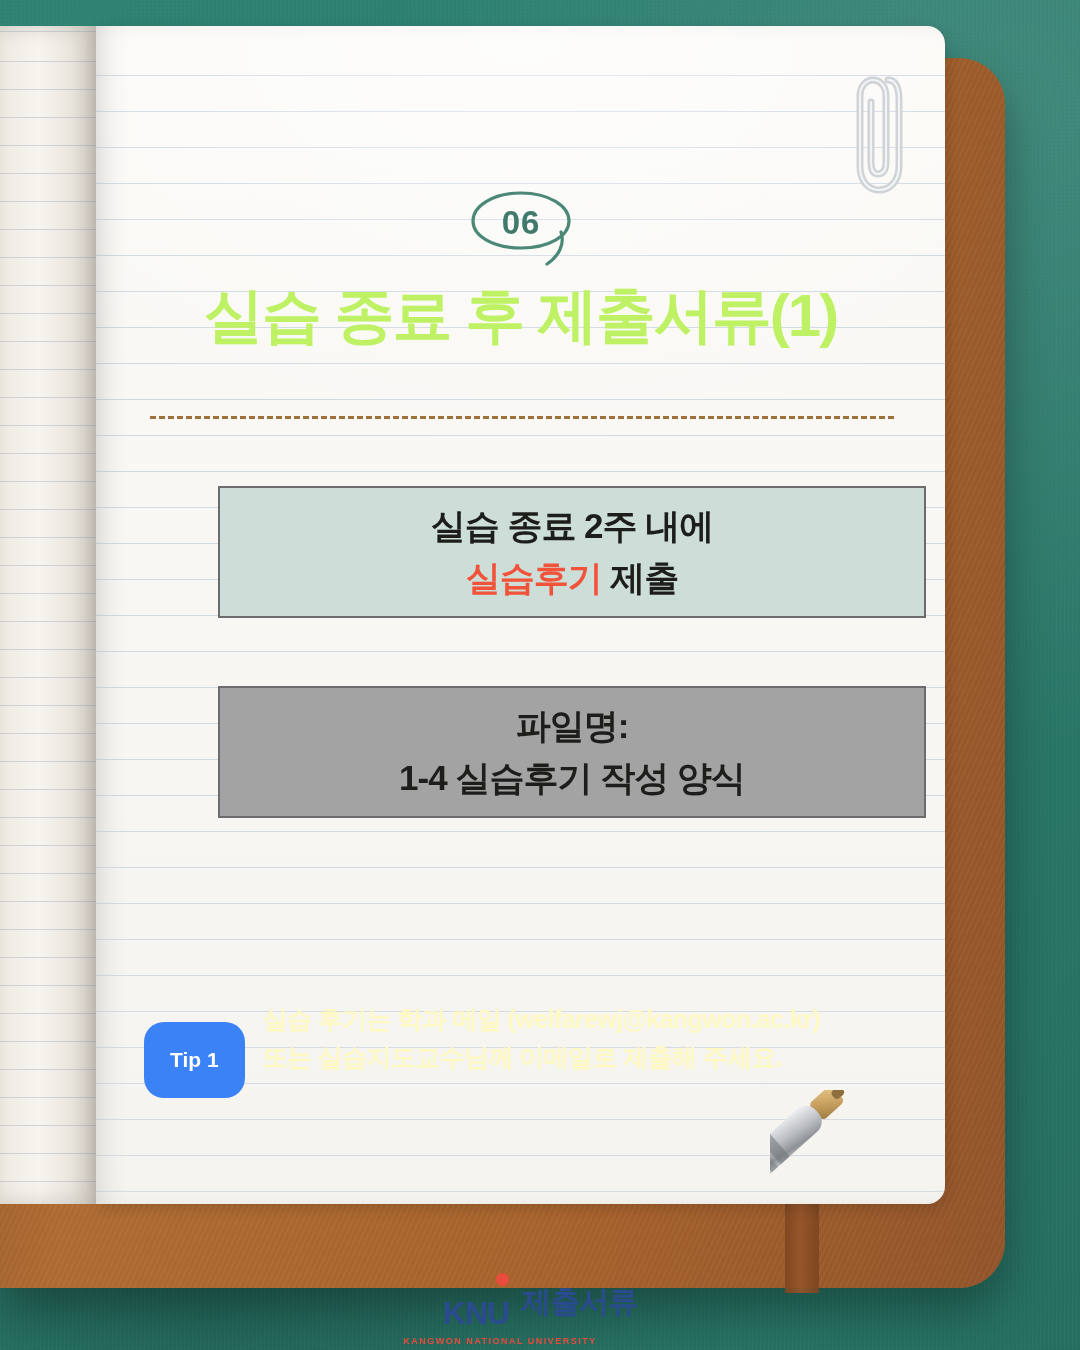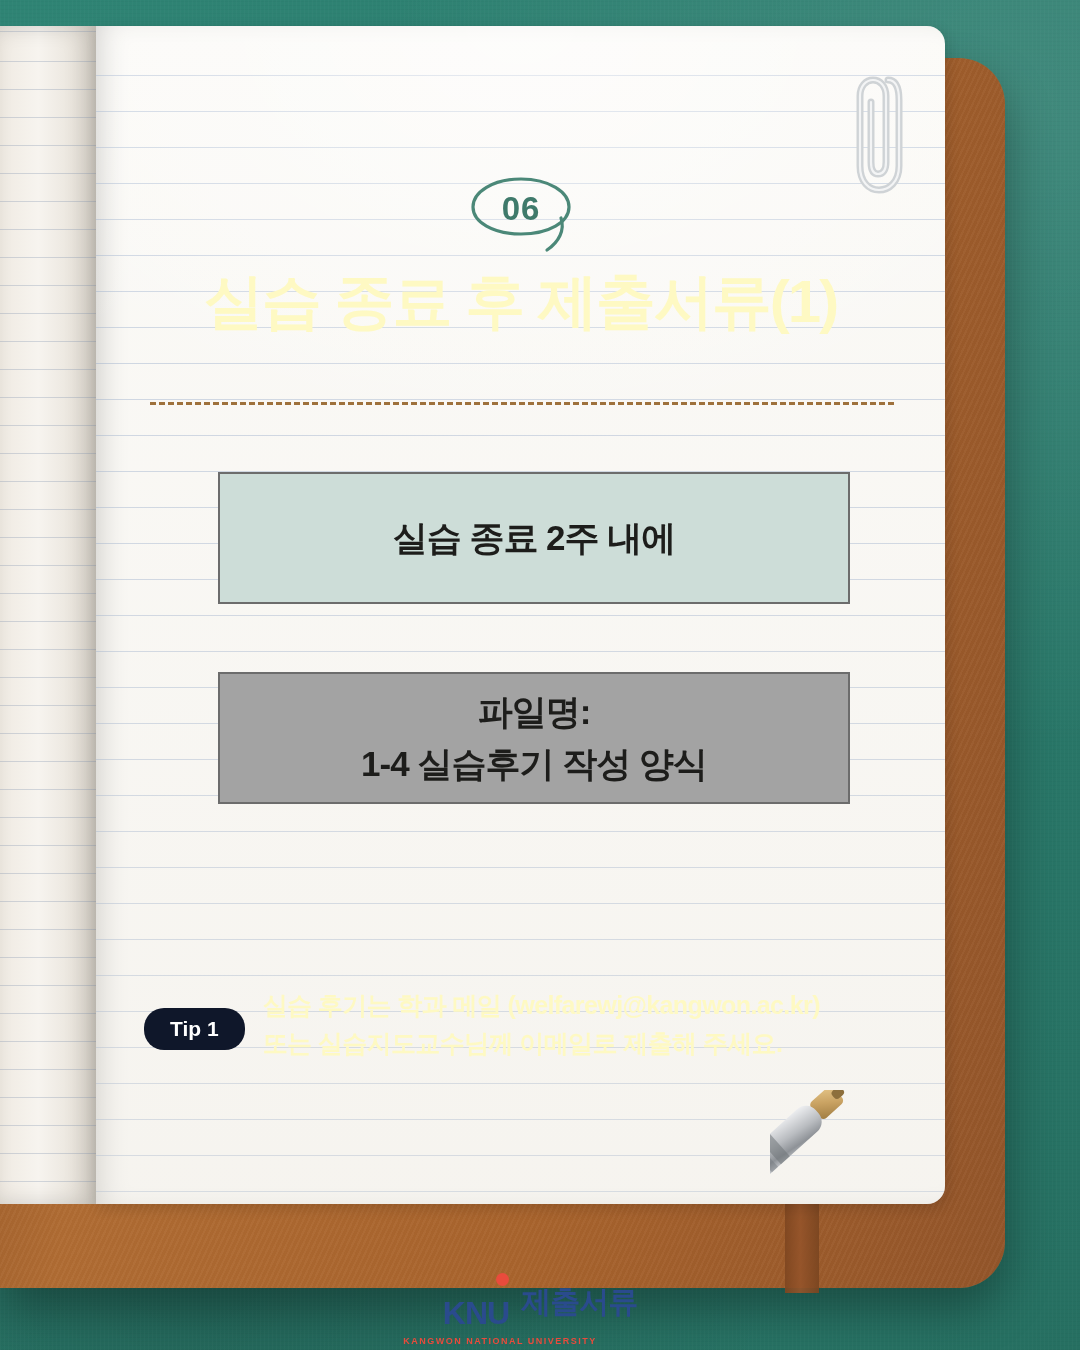--- a/index.html
+++ b/index.html
@@ -115,21 +115,21 @@
     left: 855px;
     top: 62px;
     width: 48px;
     height: 136px;
   }
 
   
   .content {
     position: absolute;
     left: 96px;
-    top: 24px;
+    top: 38px;
     width: 849px;
     height: 1178px;
   }
 
   .number-badge {
     position: absolute;
     left: 365px;
     top: 150px;
     width: 120px;
     height: 82px;
@@ -149,38 +149,38 @@
   }
 
   .title {
     position: absolute;
     left: 0;
     top: 238px;
     width: 849px;
     text-align: center;
     font-size: 60px;
     font-weight: bold;
-    color: #fef9c3;
+    color: #bef264;
     letter-spacing: -2px;
   }
 
   .divider {
     position: absolute;
     left: 54px;
     top: 378px;
     width: 744px;
     height: 0;
     border-top: 3px dashed #9a6a33;
     opacity: .95;
   }
 
   .box {
     position: absolute;
     left: 122px;
-    width: 632px;
+    width: 708px;
     box-sizing: border-box;
     border: 2px solid #6c6c6c;
     text-align: center;
     font-weight: bold;
     color: #1d1d1b;
     display: flex;
     flex-direction: column;
     align-items: center;
     justify-content: center;
   }
@@ -207,26 +207,26 @@
     position: absolute;
     left: 48px;
     top: 962px;
     width: 790px;
     display: flex;
     align-items: flex-start;
     gap: 18px;
   }
   .tip-badge {
     margin-top: 22px;
-    background: #0f172a;
+    background: #3b82f6;
     color: #ffffff;
     font-size: 21px;
     font-weight: bold;
     border-radius: 20px;
-    padding: 9px 26px;
+    padding: 26px 26px;
     white-space: nowrap;
   }
   .tip-text {
     font-size: 25px;
     line-height: 38px;
     color: #fef9c3;
     letter-spacing: -0.6px;
     font-weight: bold;
   }
 
@@ -323,20 +323,21 @@
     </svg>
     <div class="num">06</div>
   </div>
 
   <div class="title">실습 종료 후 제출서류(1)</div>
 
   <div class="divider"></div>
 
   <div class="box box-1">
     <div class="box-line">실습 종료 2주 내에</div>
+    <div class="box-line"><span class="hl">실습후기</span><span> 제출</span></div>
   </div>
 
   <div class="box box-2">
     <div class="box-line">파일명:</div>
     <div class="box-line">1-4 실습후기 작성 양식</div>
   </div>
 
   <div class="tip-wrap">
     <div class="tip-badge">Tip 1</div>
     <div class="tip-text">

